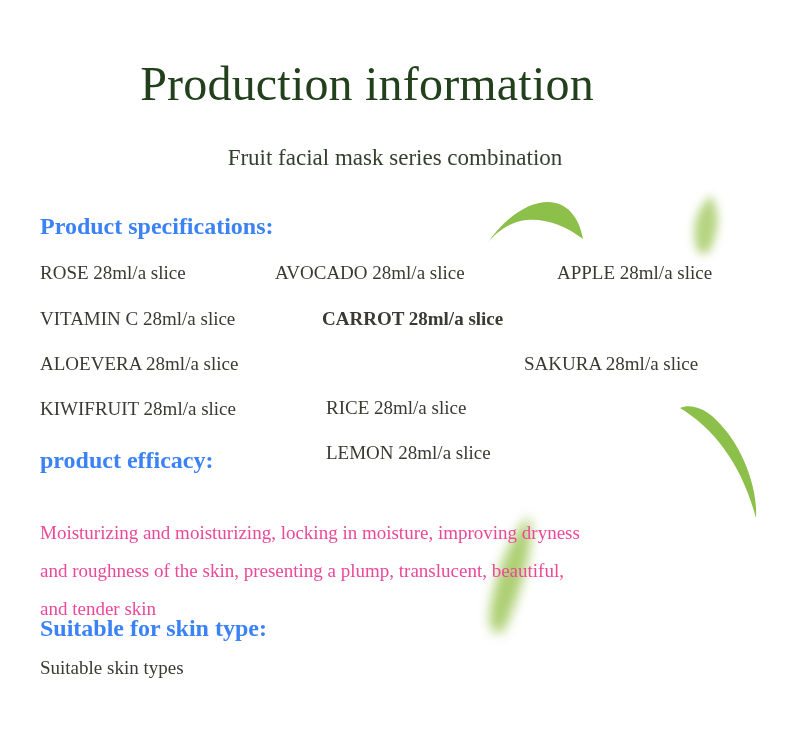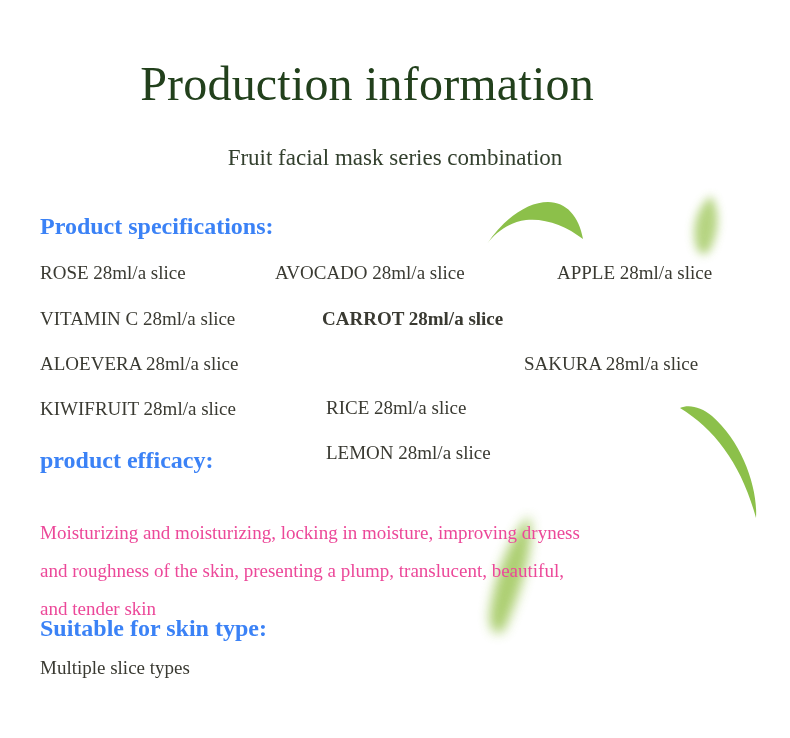--- a/index.html
+++ b/index.html
@@ -188,16 +188,16 @@
 
     <div class="section-head head-efficacy">product efficacy:</div>
 
     <div class="efficacy-body">
       <div>Moisturizing and moisturizing, locking in moisture, improving dryness</div>
       <div>and roughness of the skin, presenting a plump, translucent, beautiful,</div>
       <div>and tender skin</div>
     </div>
 
     <div class="section-head head-skin">Suitable for skin type:</div>
-    <div class="skin-body">Multiple slice types</div>
+    <div class="skin-body">Suitable skin types</div>
 
   </div>
 </div>
 
 </body></html>

